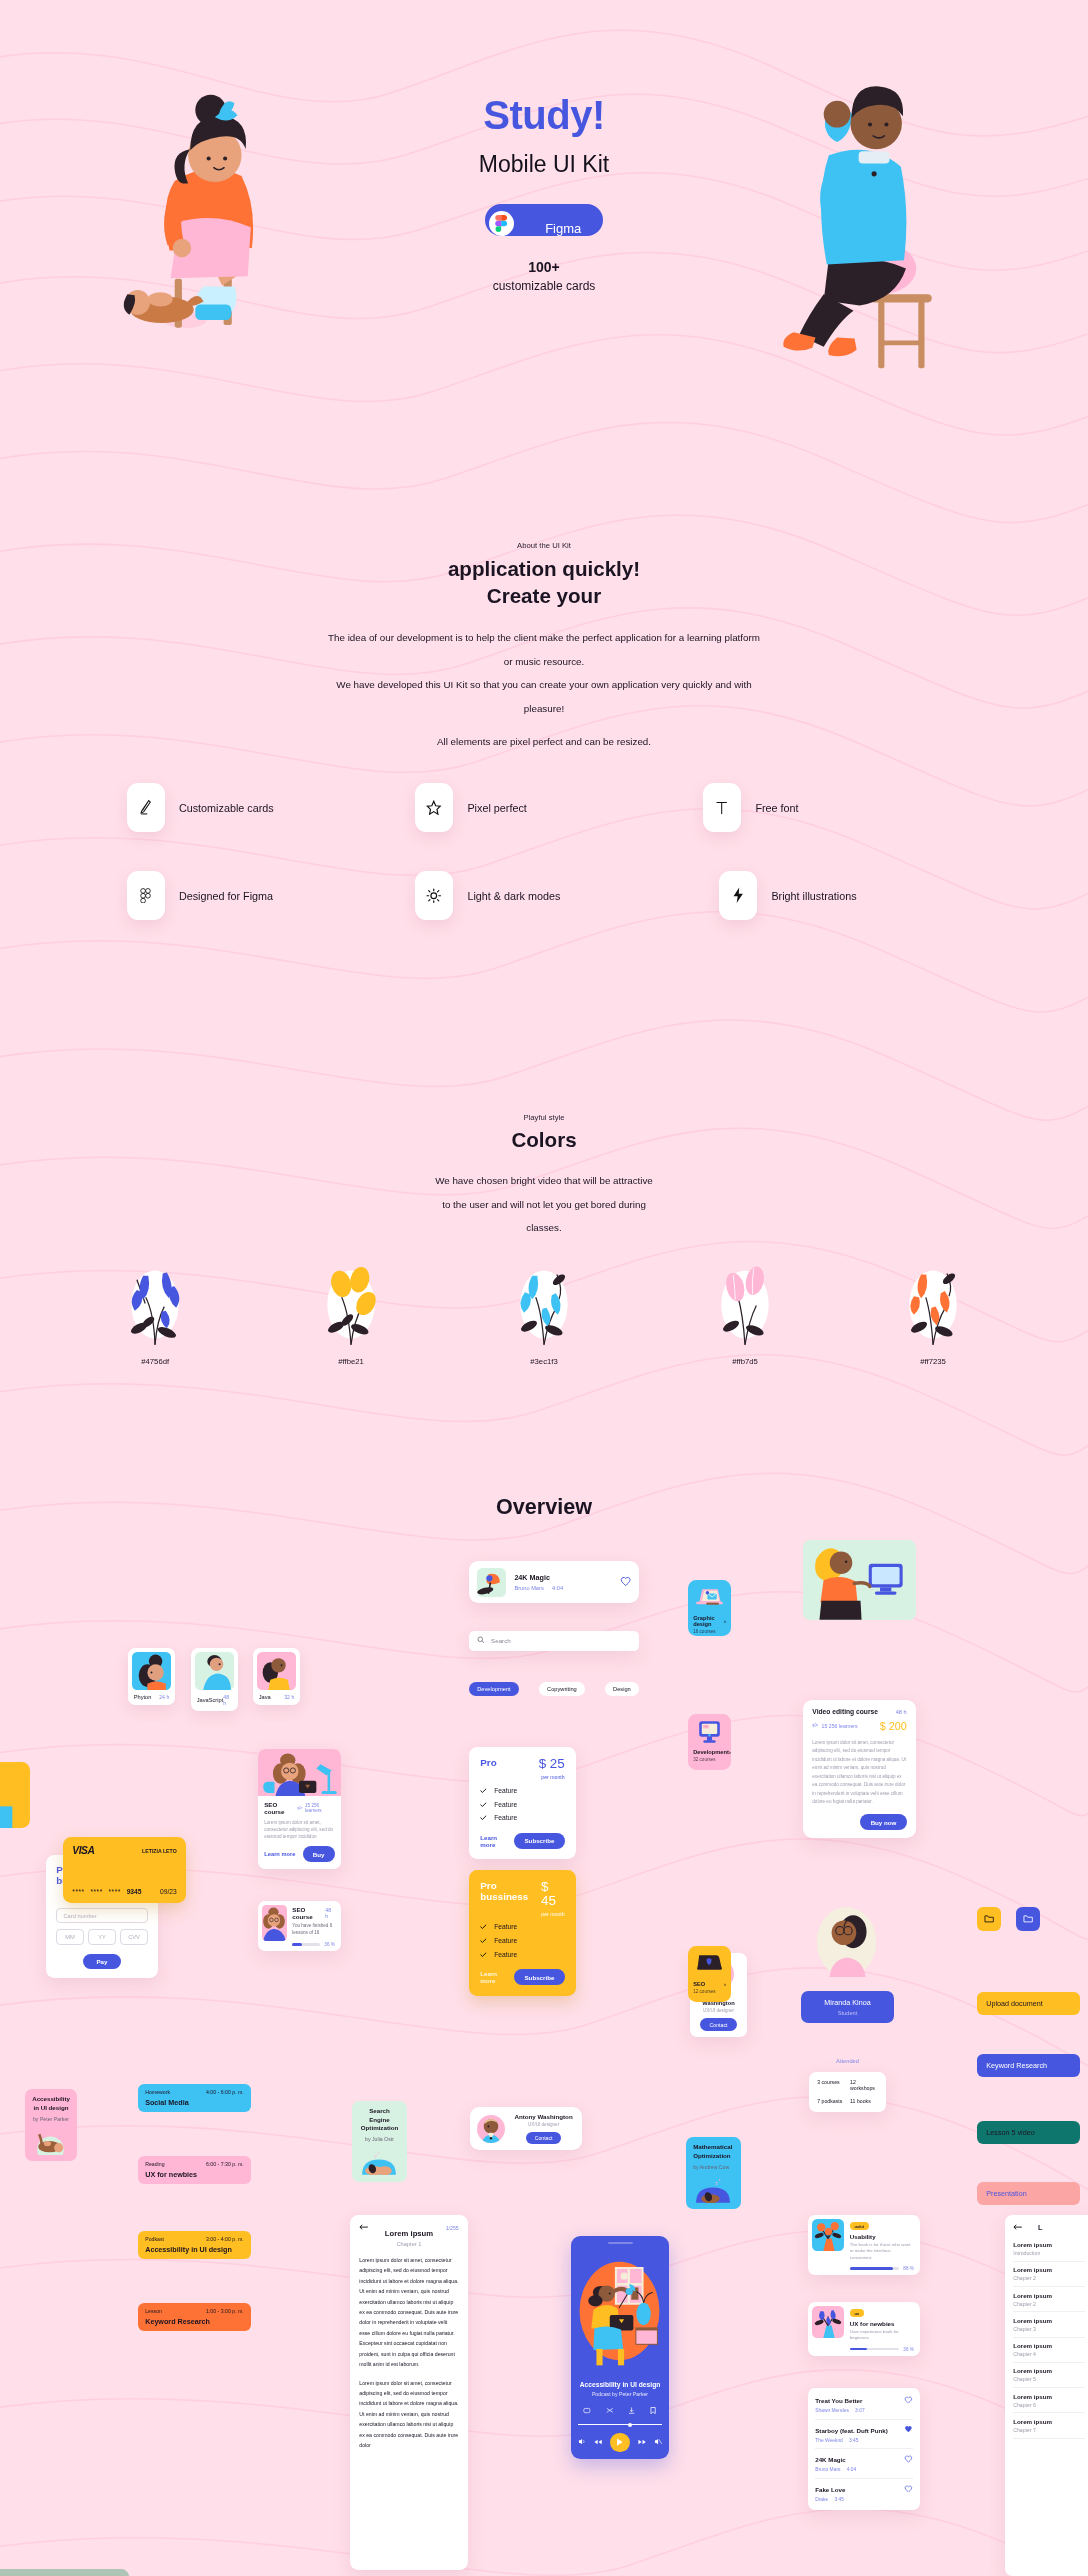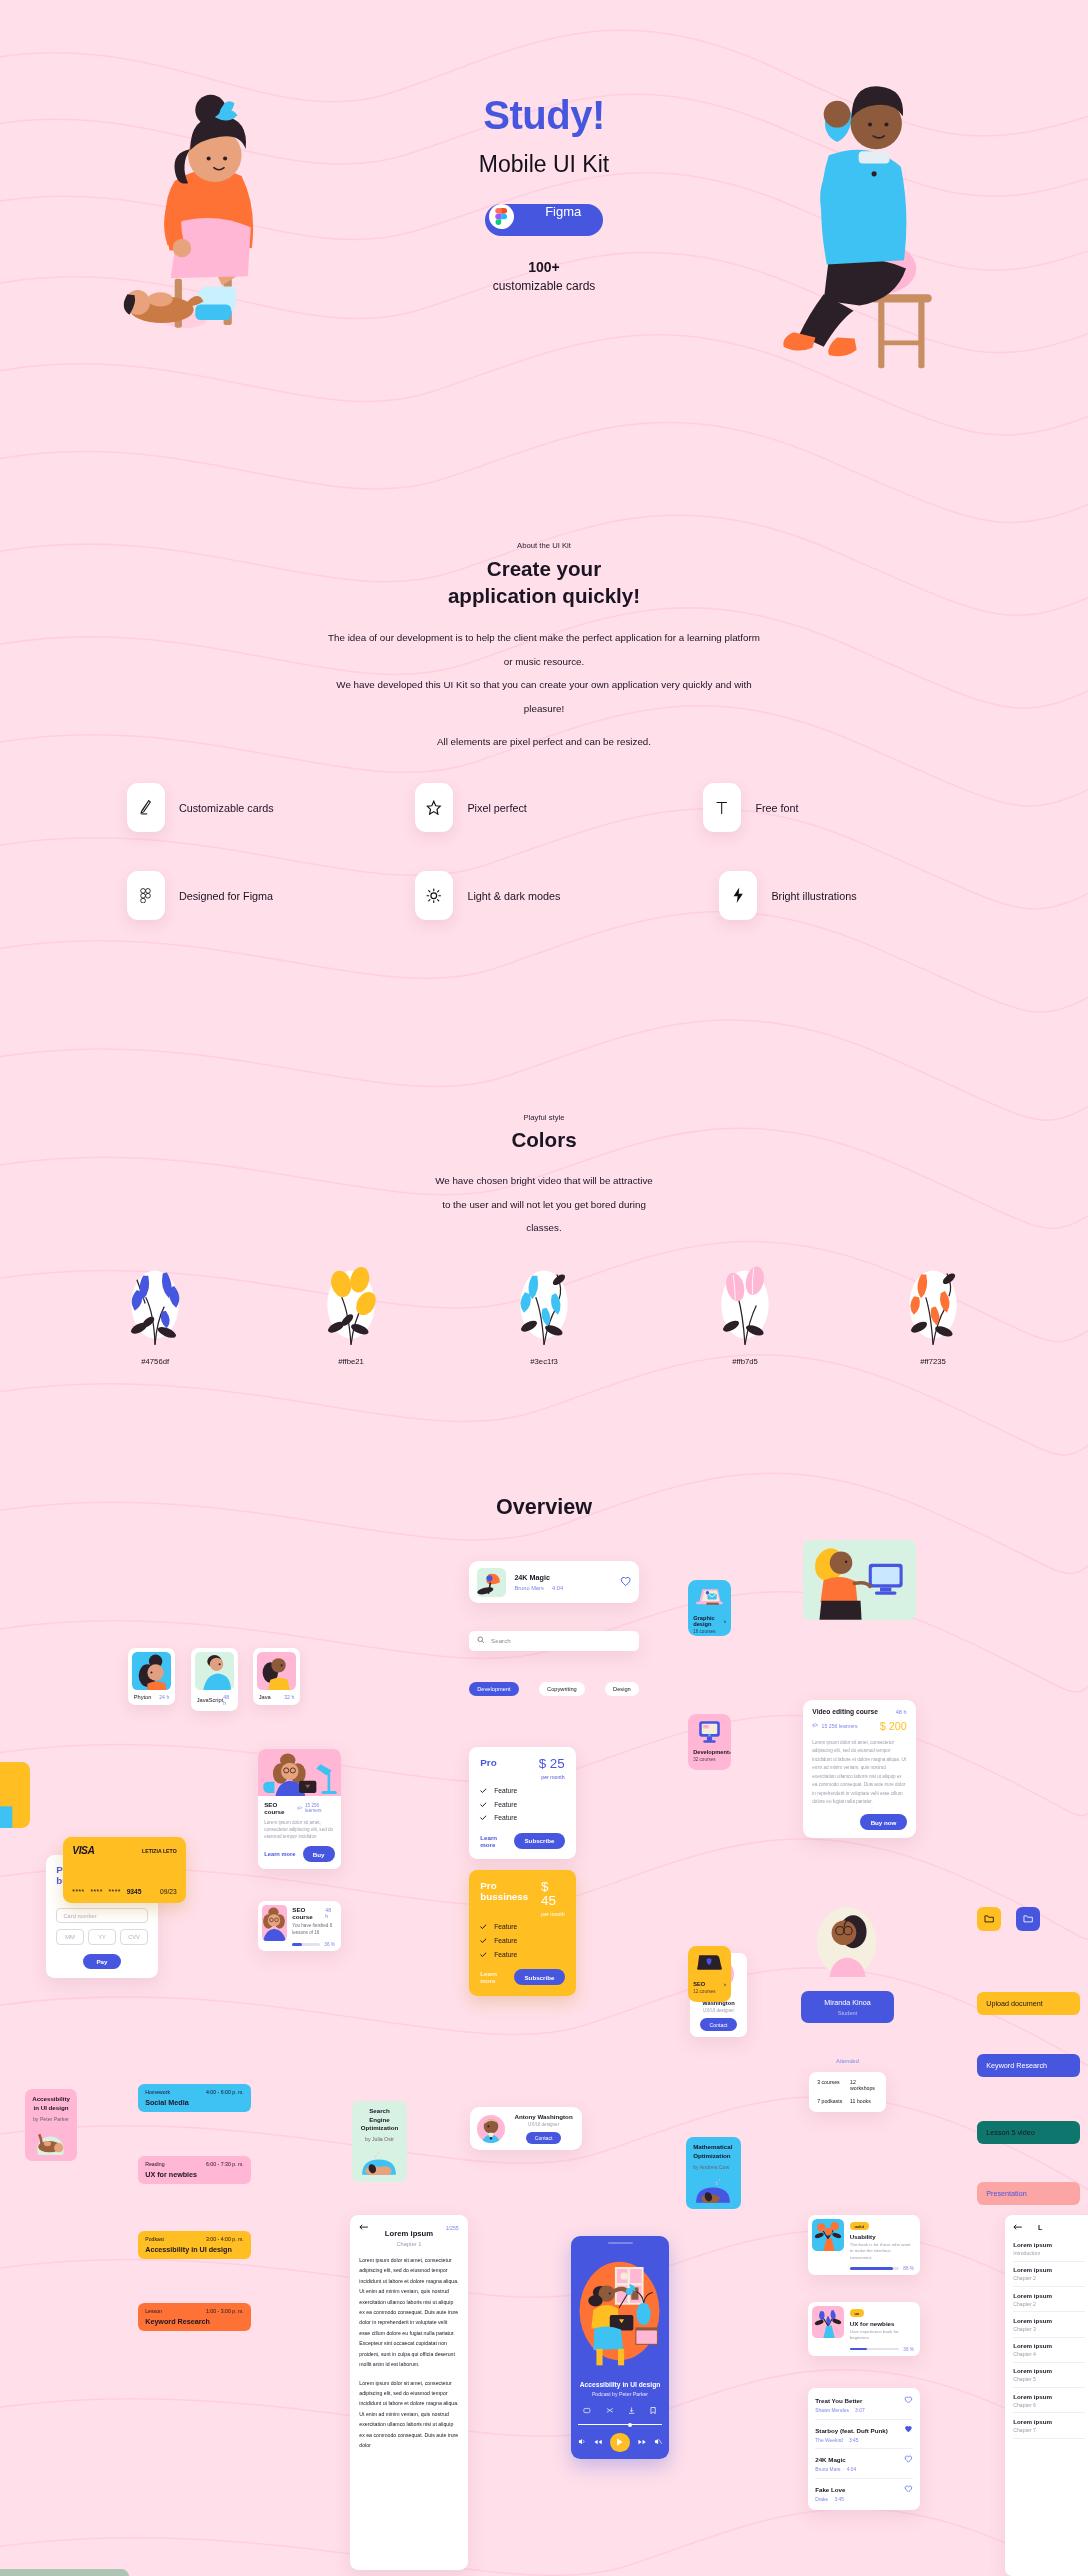--- a/index.html
+++ b/index.html
@@ -12,21 +12,21 @@
   #bg { position:absolute; inset:0; z-index:0; }
 
   .sec { position:absolute; left:0; width:1088px; z-index:2; }
   .center { text-align:center; }
 
   
   .hero-title { font-size:40px; font-weight:700; color:#4756df; letter-spacing:-0.5px; }
   .hero-sub { font-size:23px; font-weight:400; color:#14101c; margin-top:13.4px; }
   .figma-btn {
     margin:26px auto 0; width:118px; height:32px; background:#4756df; border-radius:20.6px;
-    display:flex; align-items:flex-start; gap:16px; padding-left:3.6px; cursor:pointer;
+    display:flex; align-items:flex-end; gap:16px; padding-left:3.6px; cursor:pointer;
   }
   .figma-circle { width:25px; height:25px; background:#fff; border-radius:50%;
      display:flex; align-items:center; justify-content:center; flex:none; }
   .figma-label { flex:1; text-align:center; color:#fff; font-size:13px; padding-right:6.2px;}
   .hero-count { font-size:14px; font-weight:700; margin-top:23px; }
   .hero-count-sub { font-size:12px; font-weight:400; margin-top:4.1px; }
 
   
   .eyebrow { font-size:7.7px; color:#2b2335; }
   .h2 { font-size:20.6px; font-weight:700; line-height:1.28; margin-top:6.2px; }
@@ -324,22 +324,22 @@
   <circle cx="210" cy="140" r="4" fill="#2b2028"></circle>
   <circle cx="242" cy="140" r="4" fill="#2b2028"></circle>
   <path d="M216 162 q12 8 22 0" stroke="#2b2028" stroke-width="3" fill="none" stroke-linecap="round"></path>
   <rect x="188" y="192" width="60" height="24" rx="8" fill="#e6eef5"></rect>
   <circle cx="218" cy="236" r="5" fill="#2b2028"></circle>
 </svg>
 
 <div class="sec center" style="top:541px;">
   <div class="eyebrow">About the UI Kit</div>
   <div class="h2">
+    <div>application quickly!</div>
     <div>Create your</div>
-    <div>application quickly!</div>
   </div>
   <div class="body-txt" style="width:443px;margin-left:auto;margin-right:auto;">
     <div style="margin-top:9.3px">The idea of our development is to help the client make the perfect application for a learning platform or music resource.</div>
     <div>We have developed this UI Kit so that you can create your own application very quickly and with pleasure!</div>
     <div style="margin-top:9.3px">All elements are pixel perfect and can be resized.</div>
   </div>
 </div>
 
 <div class="sec" style="top:783px;">
   <div class="feat-grid" style="height:165px;">

